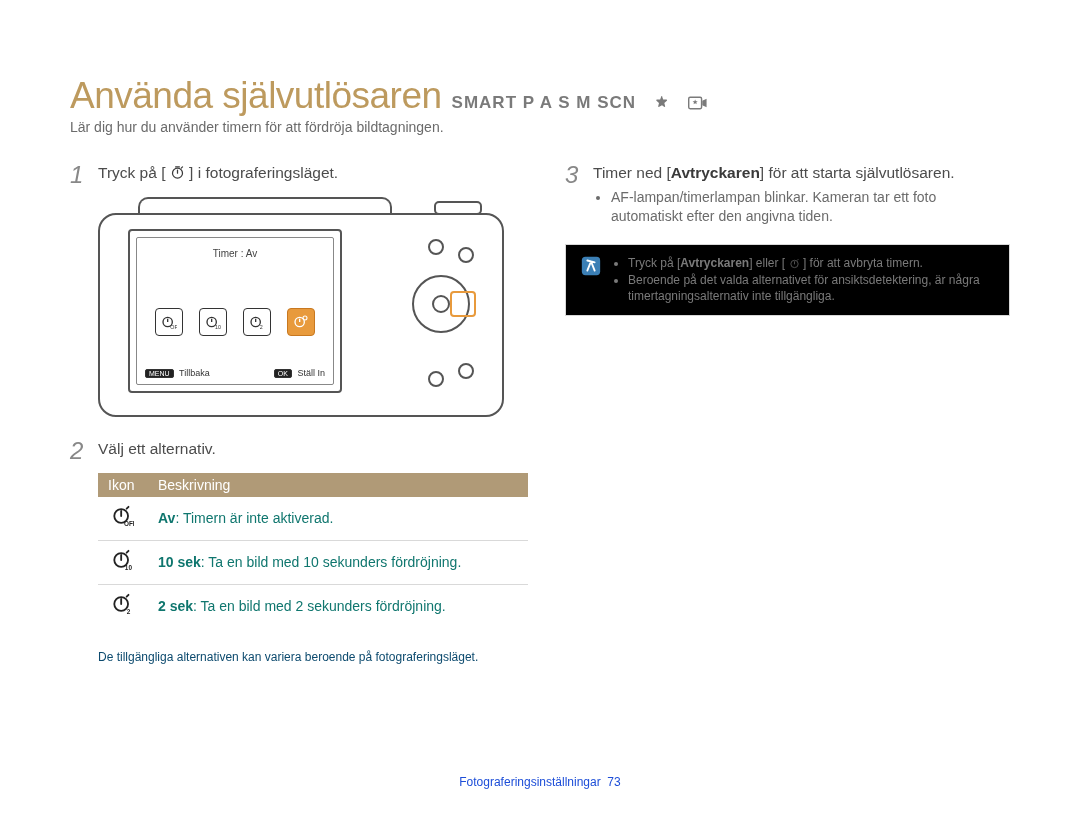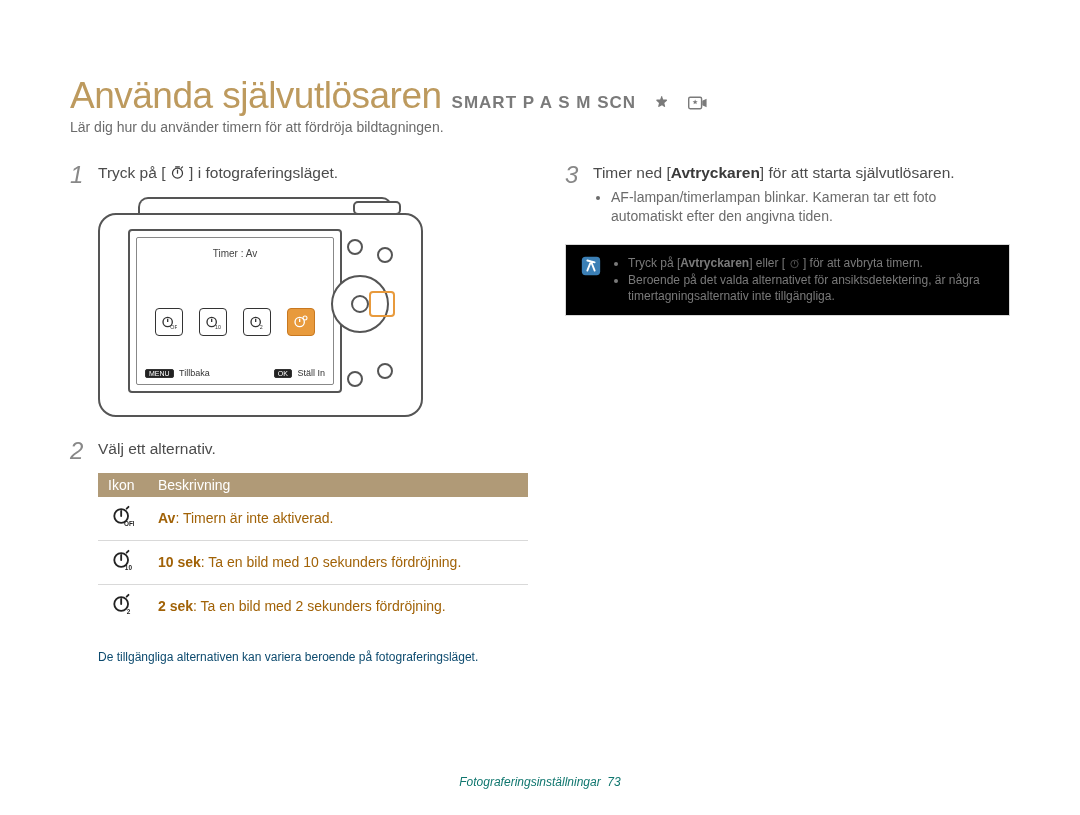--- a/index.html
+++ b/index.html
@@ -101,21 +101,21 @@
     background: #b09a77;
     color: #ffffff;
     font-weight: 400;
     text-align: left;
     padding: 4px 10px;
     font-size: 14px;
   }
   table.tbl td {
     border-bottom: 1px solid #d9d9d9;
     padding: 8px 10px;
-    color: #a16207;
+    color: #0f766e;
     line-height: 1.35;
     vertical-align: middle;
   }
   table.tbl tr:last-child td { border-bottom: none; }
   table.tbl td.icon-cell {
     width: 30px;
     text-align: center;
     vertical-align: middle;
   }
   .footnote {
@@ -146,30 +146,29 @@
     margin: 0;
     padding-left: 14px;
   }
   .page-footer {
     position: absolute;
     bottom: 26px;
     left: 0;
     right: 0;
     text-align: center;
     font-size: 12px;
-    color: #0f766e;
-    font-style: italic;
+    color: #1d4ed8;
   }
 
   .timer-glyph { display:inline-flex; vertical-align:-2px; }
 
   
   .cam {
     position: relative;
-    width: 325px;
+    width: 406px;
     height: 220px;
   }
   .cam-body {
     position: absolute;
     left: 0; top: 16px; right: 0; bottom: 0;
     border: 2px solid #555;
     border-radius: 18px;
     background: #fff;
   }
   .cam-top {

